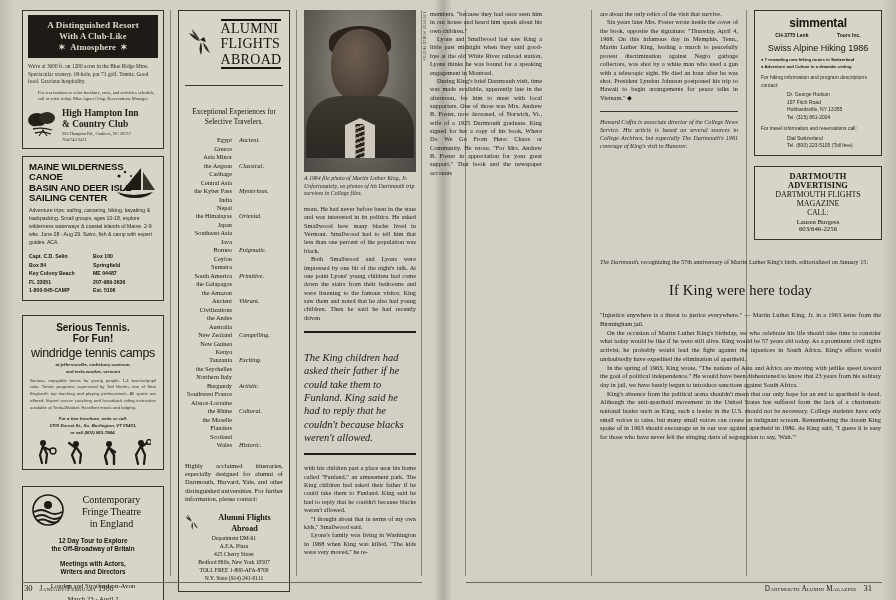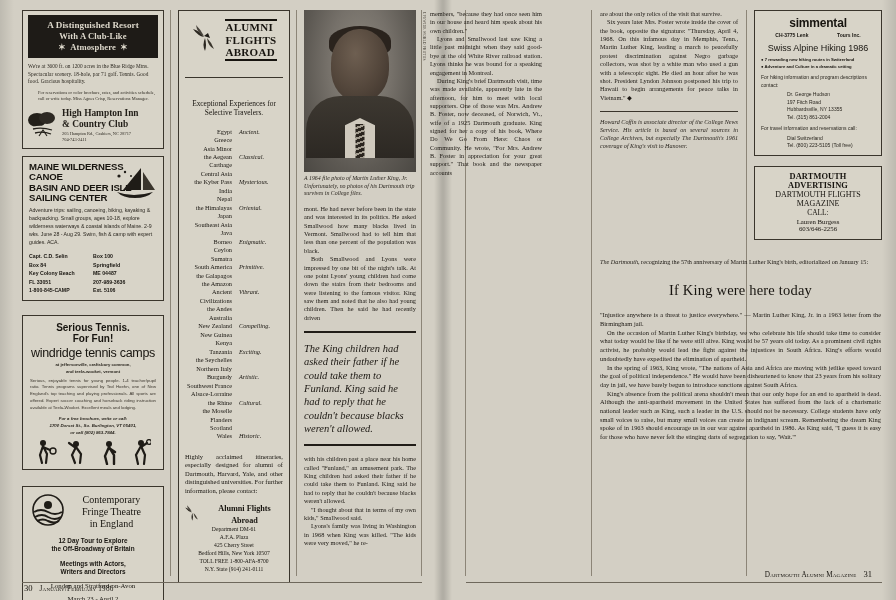--- a/index.html
+++ b/index.html
@@ -199,22 +199,22 @@
   .afa-box { border: 1px solid #3a352c; padding: 0; background: #d8d4c8; }
   .afa-logo-row {
     display: flex;
     align-items: center;
     justify-content: center;
     gap: 4px;
     padding: 8px 6px 6px 6px;
   }
   .afa-word {
     font-family: "Liberation Serif", serif;
-    font-weight: bold;
-    font-size: 11px;
+    font-weight: normal;
+    font-size: 14px;
     line-height: 0.96;
     color: #17140f;
     border-top: 2px solid #17140f;
     border-bottom: 2px solid #17140f;
     padding: 1px 0 1px 0;
     letter-spacing: 0.3px;
     text-align: left;
   }
   .afa-tag {
     text-align: center;
@@ -326,21 +326,21 @@
   }
   .body-col p { margin: 0; text-indent: 7px; }
   .body-col p.first { text-indent: 0; }
   .pullquote {
     font-style: italic;
     font-size: 10.5px;
     line-height: 1.27;
     color: #1c1813;
     border-top: 2.5px solid #211d18;
     border-bottom: 2.5px solid #211d18;
-    padding: 9px 0 9px 0;
+    padding: 18px 0 9px 0;
     margin: 9px 0 9px 0;
   }
   .byline-rule {
     border-top: 1px solid #3a352c;
     margin: 9px 0 6px 0;
   }
   .byline {
     font-style: italic;
     font-size: 6.1px;
     line-height: 1.33;
@@ -443,21 +443,21 @@
     position: absolute;
     left: 24px;
     bottom: 0;
     display: flex;
     align-items: baseline;
     gap: 7px;
   }
   .folio-r {
     position: absolute;
     right: 24px;
-    bottom: 14px;
+    bottom: 0;
     display: flex;
     align-items: baseline;
     gap: 7px;
   }
   .folio-num { font-size: 8.6px; color: #17140f; }
   .folio-txt {
     font-size: 7.2px;
     color: #17140f;
     font-variant: small-caps;
     letter-spacing: .2px;

